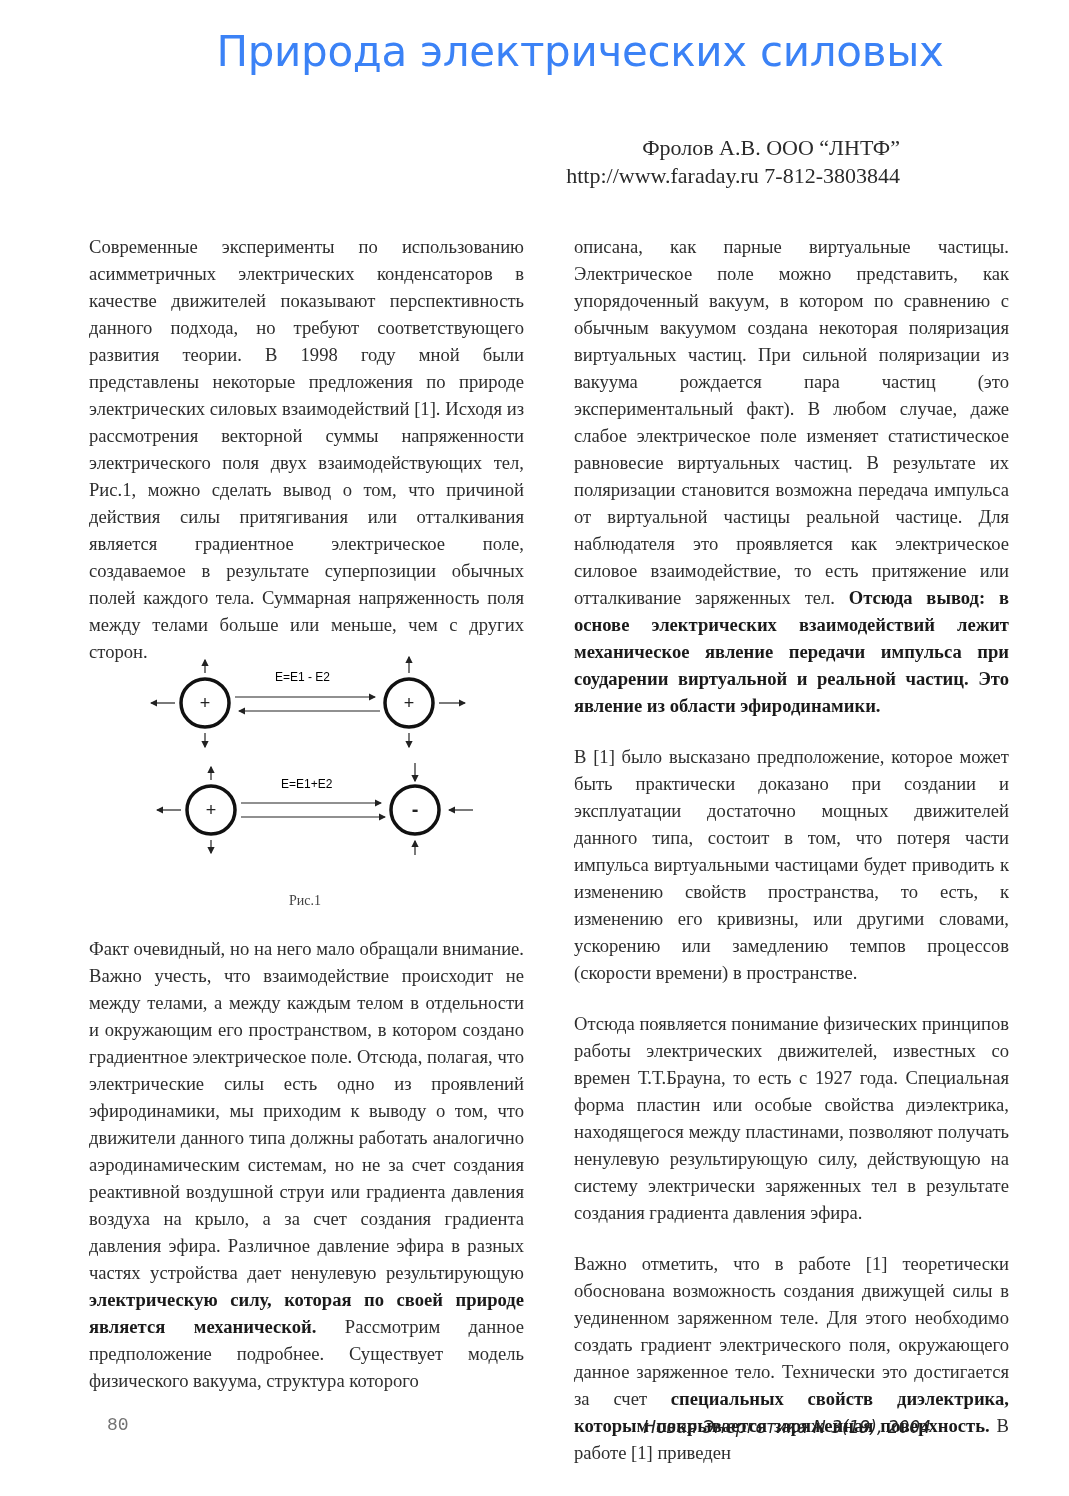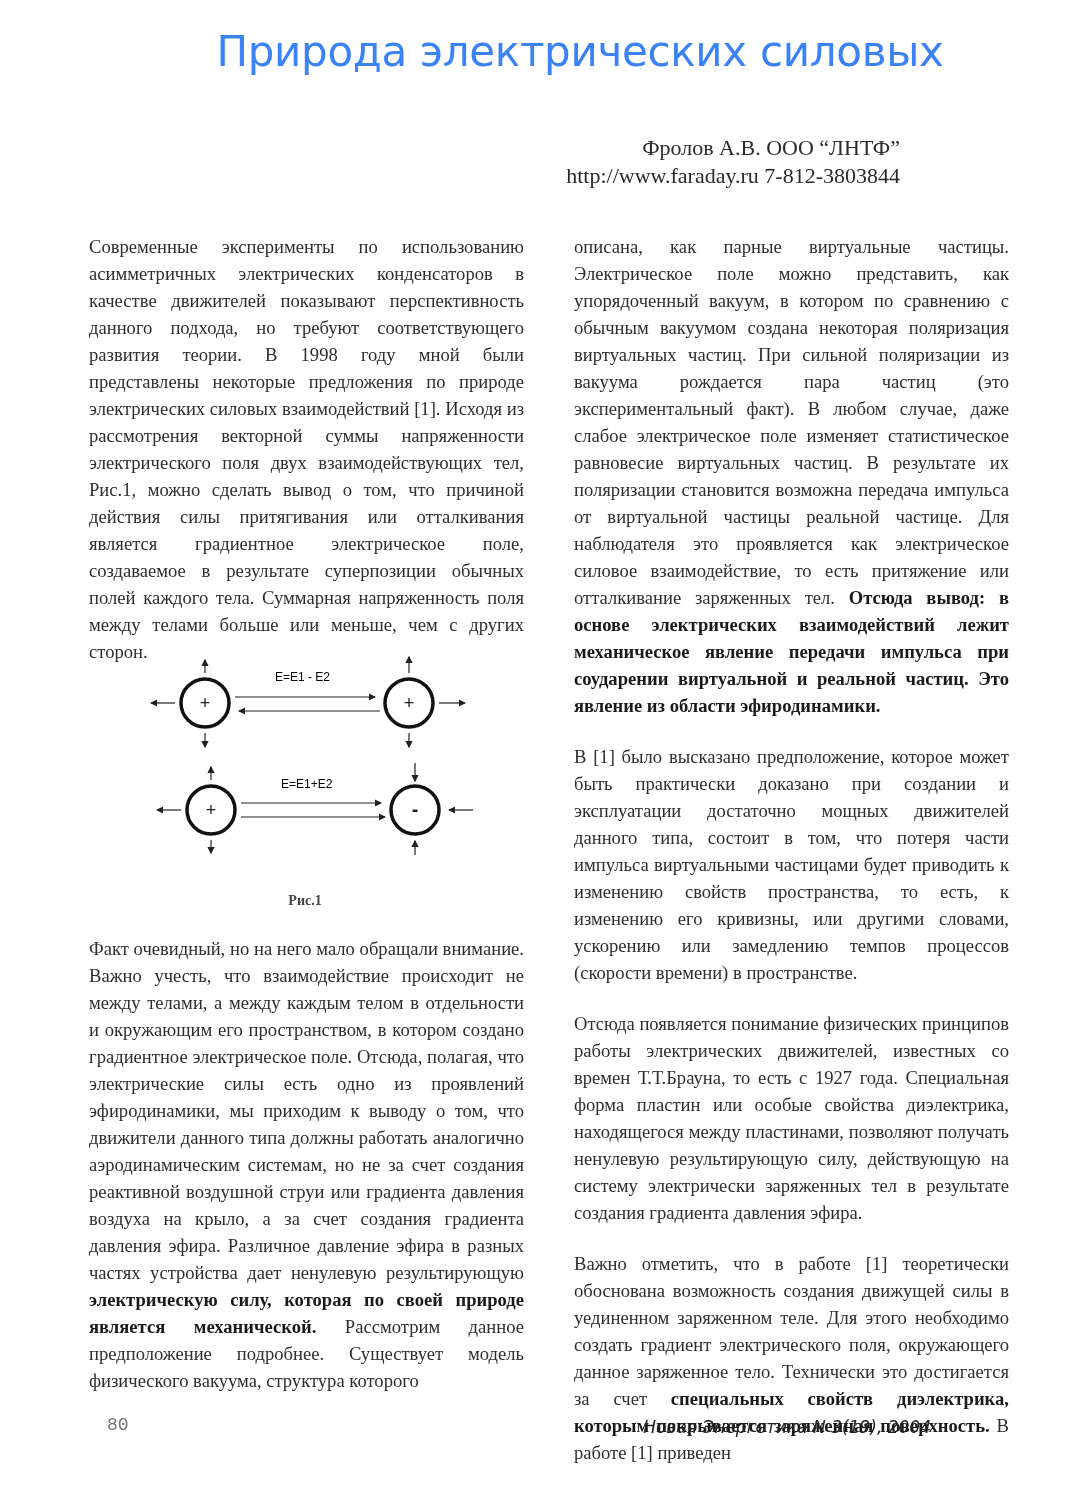--- a/index.html
+++ b/index.html
@@ -24,21 +24,21 @@
     .col-left { left: 89px; top: 233px; }
     .col-right { left: 549px; top: 233px; margin-left: 25px; }
     .col-left2 { left: 89px; top: 935px; }
     b { font-weight: bold; color: #1a1a1a; }
     .figure {
       position: absolute; left: 135px; top: 645px; width: 340px; height: 270px;
     }
     .figure svg { display: block; }
     .caption {
       position: absolute; left: 0; width: 340px; top: 248px; text-align: center;
-      font-family: "Liberation Serif", serif; font-size: 14px; color: #444; font-weight: bold;
+      font-family: "Liberation Serif", serif; font-size: 14px; color: #444;
     }
     .eq {
       position: absolute; font-family: "Liberation Sans", sans-serif; font-size: 12px; color: #000000;
     }
     .footer-page {
       position: absolute; left: 107px; top: 1415px;
       font-family: Liberation Mono, monospace; font-size: 18px; color: #737373;
     }
     .footer-journal {
       position: absolute; right: 138px; top: 1417px;

